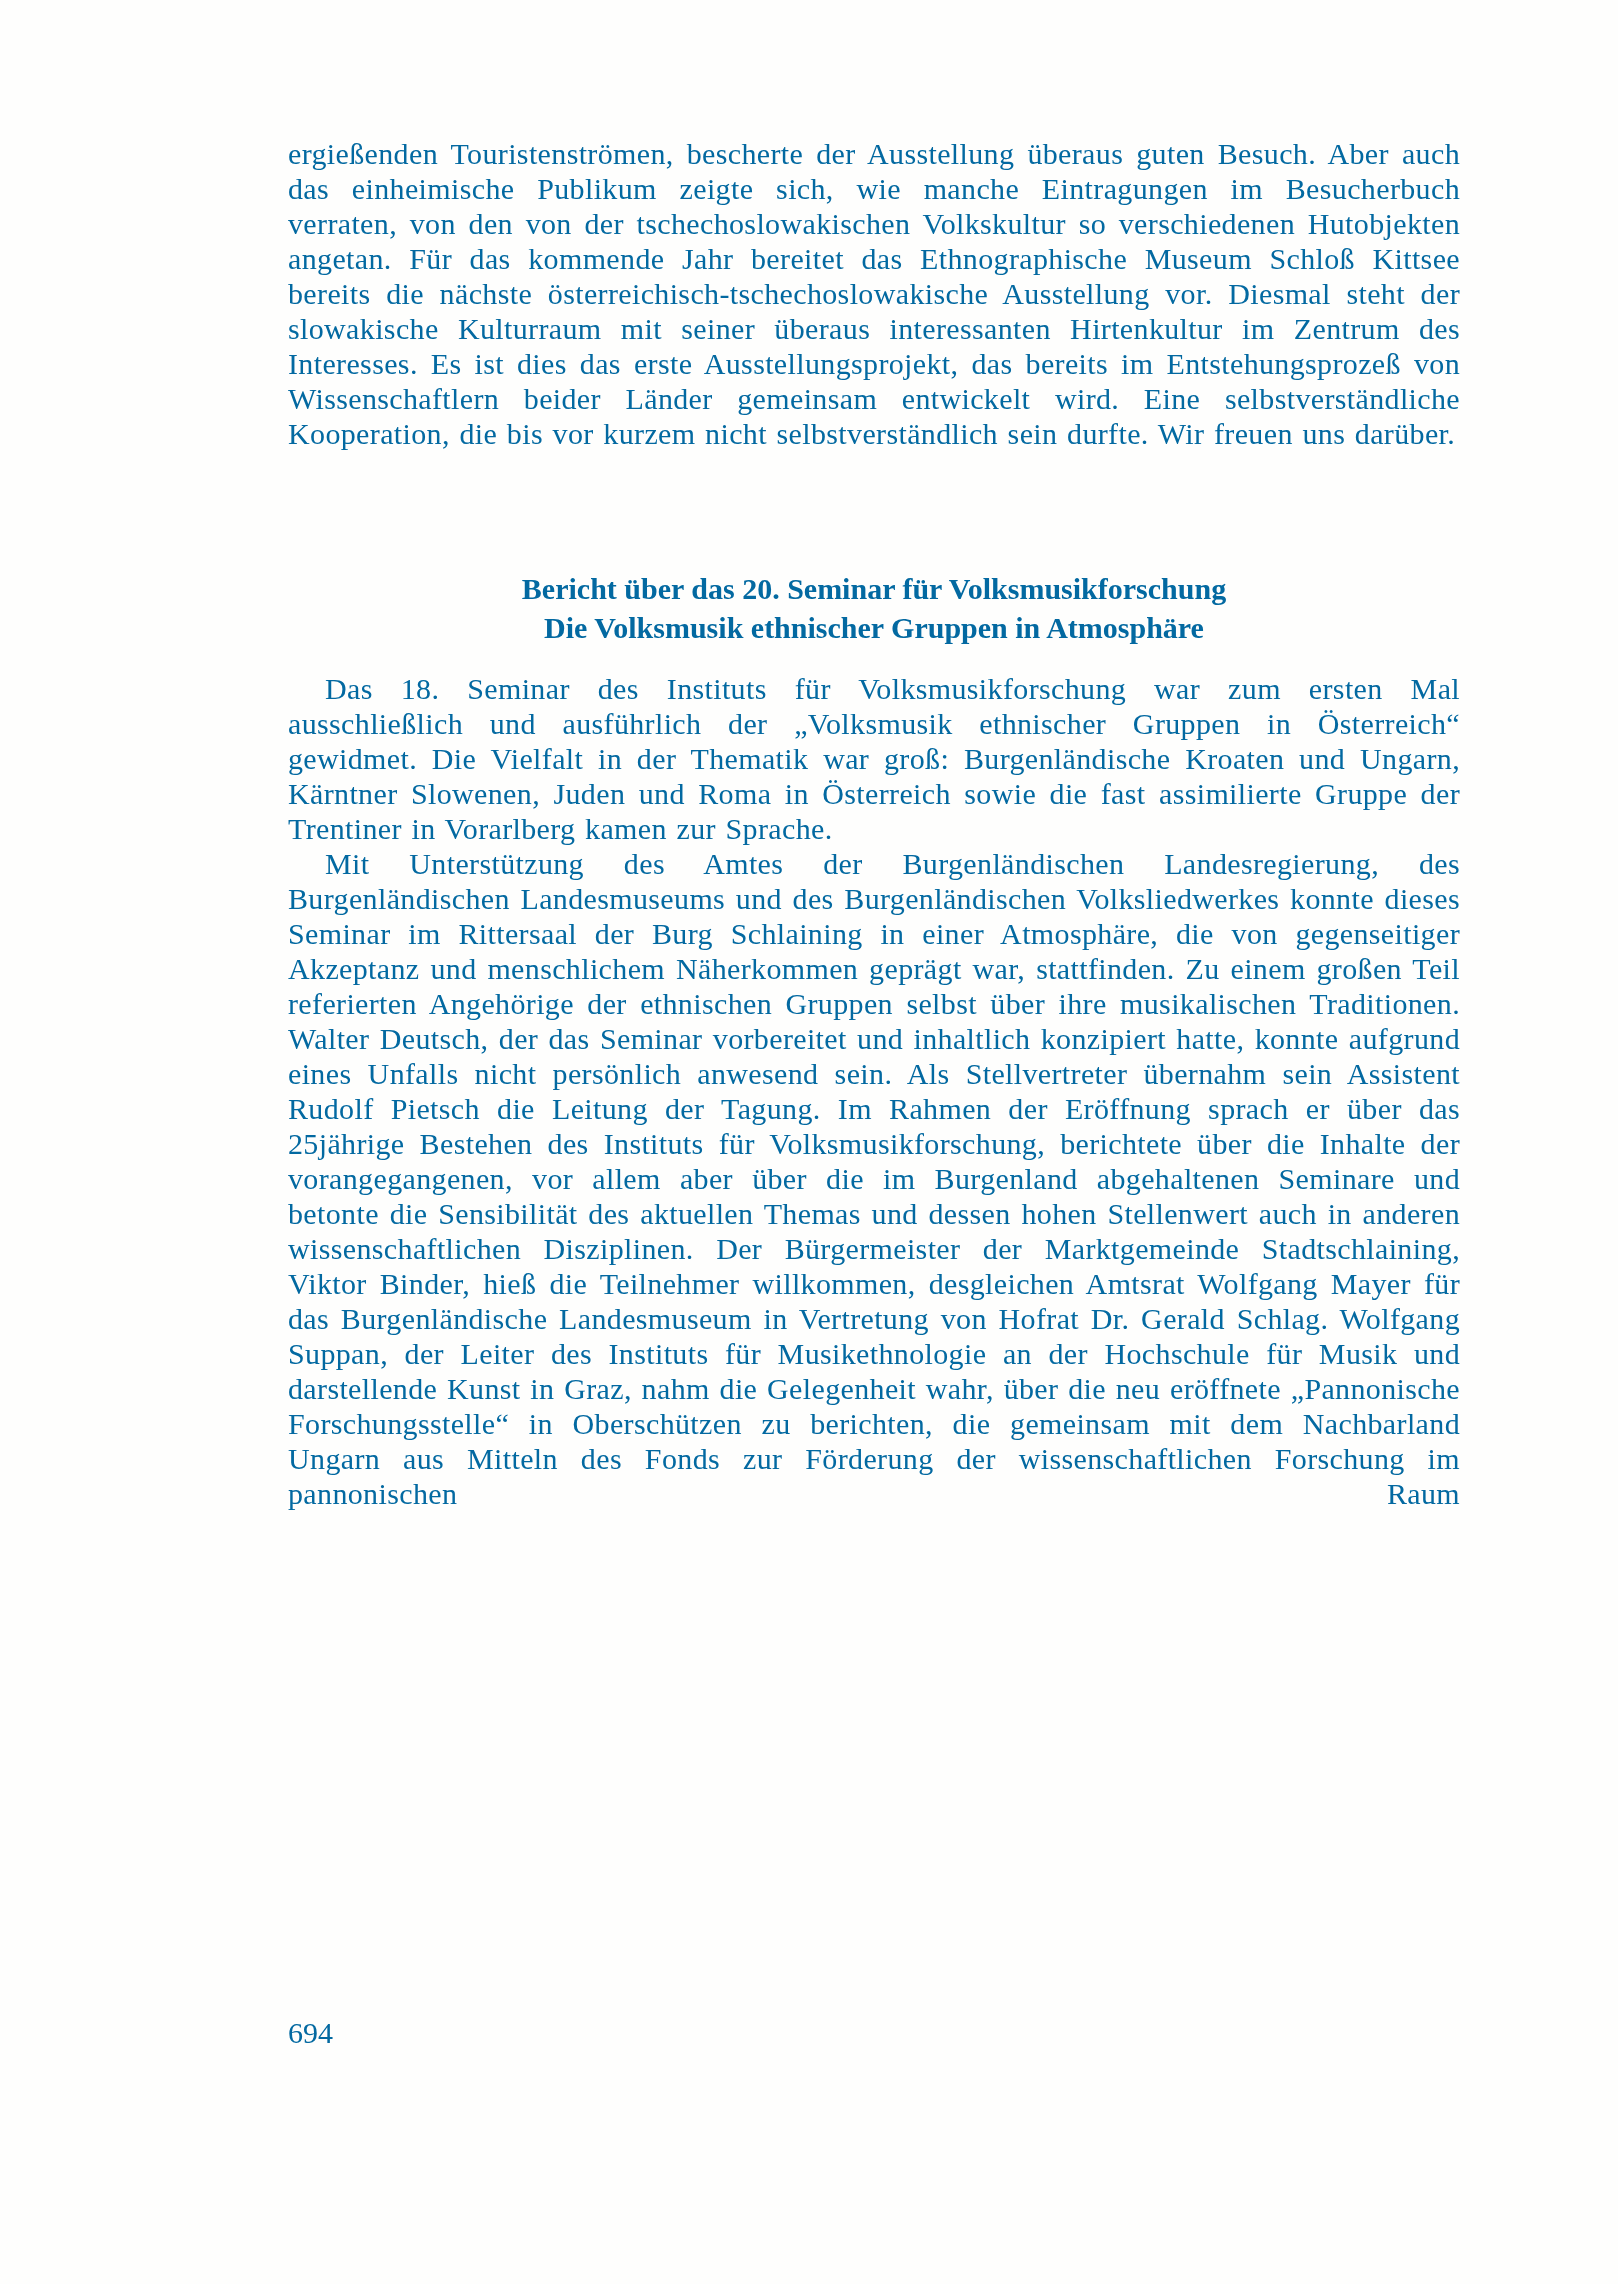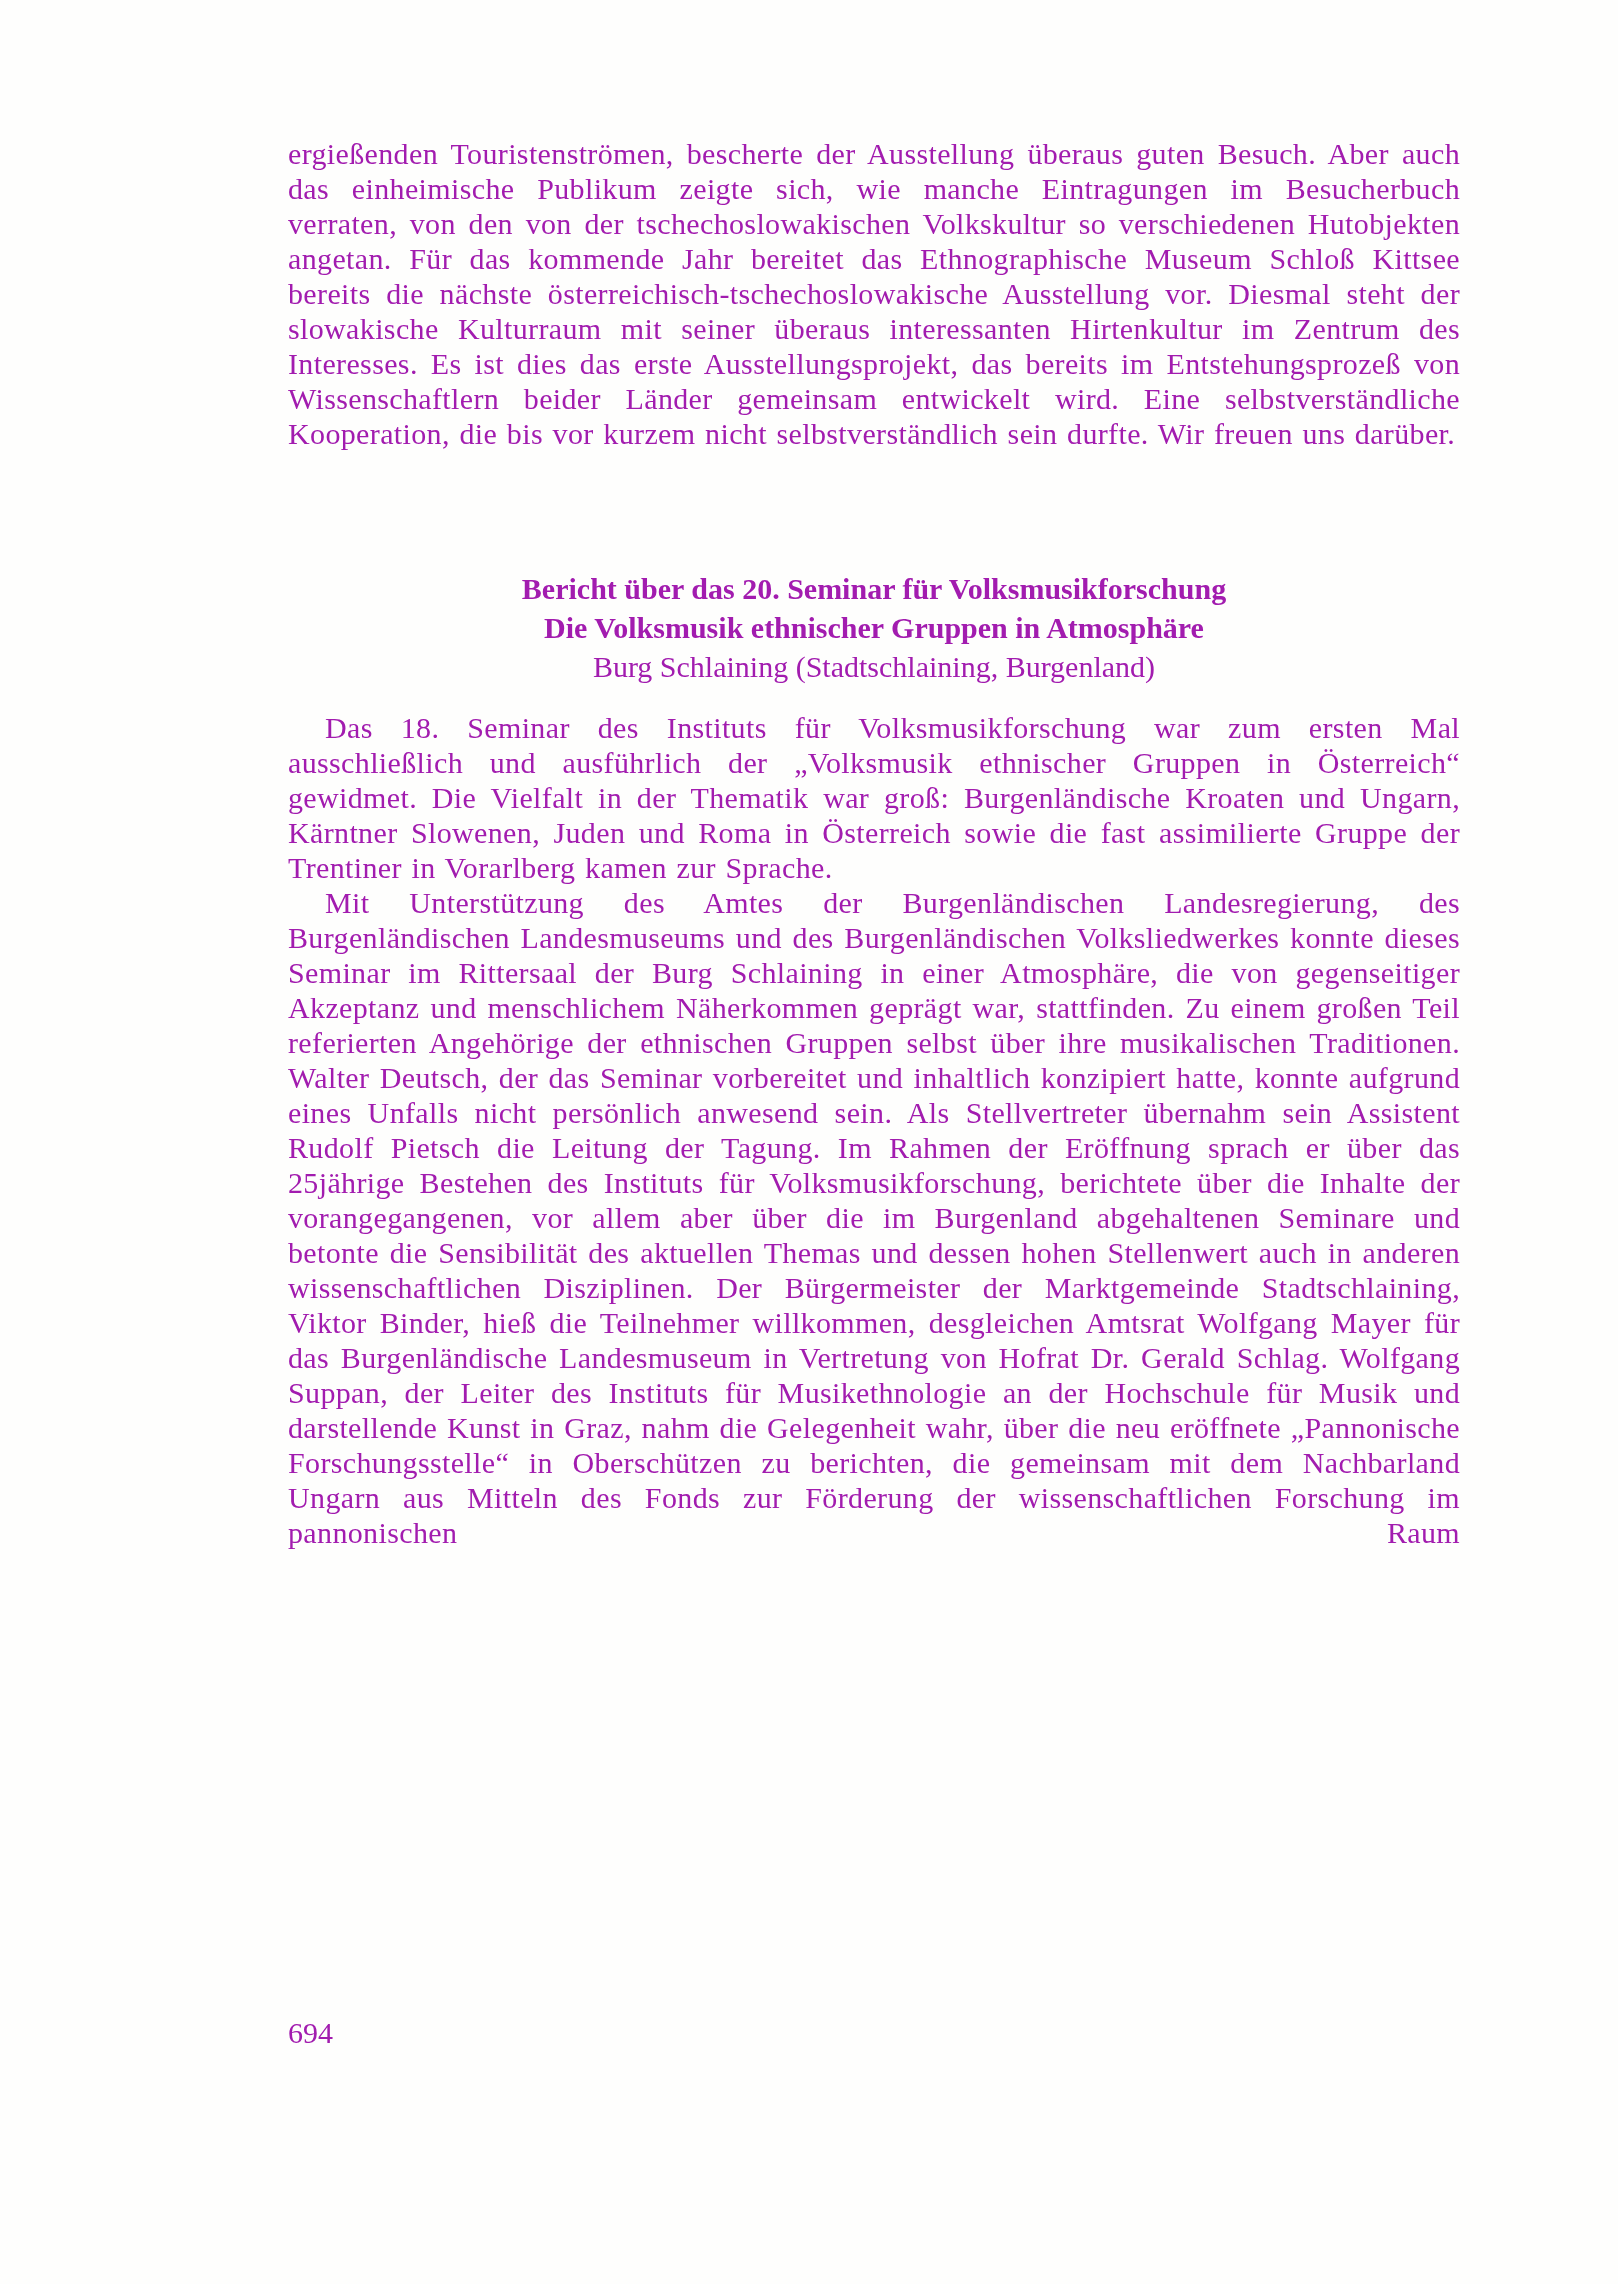--- a/index.html
+++ b/index.html
@@ -9,21 +9,21 @@
     height: 2284px;
     background: #f2f2f0;
     font-family: "Liberation Serif", "DejaVu Serif", serif;
   }
   .page {
     position: absolute;
     left: 0; top: 0;
     width: 1619px;
     height: 2284px;
     background: #fefefdff;
-    color: #a21caf;
+    color: #0369a1;
     overflow: hidden;
   }
   .text-block {
     position: absolute;
     left: 288px;
     top: 136px;
     width: 1172px;
   }
   p.body {
     margin: 0;
@@ -70,21 +70,20 @@
 <div class="page">
 
   <div class="text-block">
 
     <p class="body">ergießenden Touristenströmen, bescherte der Ausstellung überaus guten Besuch. Aber auch das einheimische Publikum zeigte sich, wie manche Eintragungen im Besucherbuch verraten, von den von der tschechoslowakischen Volkskultur so verschiedenen Hutobjekten angetan. Für das kommende Jahr bereitet das Ethnographische Museum Schloß Kittsee bereits die nächste österreichisch-tschechoslowakische Ausstellung vor. Diesmal steht der slowakische Kulturraum mit seiner überaus interessanten Hirtenkultur im Zentrum des Interesses. Es ist dies das erste Ausstellungsprojekt, das bereits im Entstehungsprozeß von Wissenschaftlern beider Länder gemeinsam entwickelt wird. Eine selbstverständliche Kooperation, die bis vor kurzem nicht selbstverständlich sein durfte. Wir freuen uns darüber.</p>
 
 
     <div class="heading">
       <div class="h-bold">Bericht über das 20. Seminar für Volksmusikforschung</div>
       <div class="h-bold">Die Volksmusik ethnischer Gruppen in Atmosphäre</div>
-      <div>Burg Schlaining (Stadtschlaining, Burgenland)</div>
     </div>
 
     <p class="body indent">Das 18. Seminar des Instituts für Volksmusikforschung war zum ersten Mal ausschließlich und ausführlich der „Volksmusik ethnischer Gruppen in Österreich“ gewidmet. Die Vielfalt in der Thematik war groß: Burgenländische Kroaten und Ungarn, Kärntner Slowenen, Juden und Roma in Österreich sowie die fast assimilierte Gruppe der Trentiner in Vorarlberg kamen zur Sprache.</p>
 
     <p class="body indent para-gap justify-last">Mit Unterstützung des Amtes der Burgenländischen Landesregierung, des Burgenländischen Landesmuseums und des Burgenländischen Volksliedwerkes konnte dieses Seminar im Rittersaal der Burg Schlaining in einer Atmosphäre, die von gegenseitiger Akzeptanz und menschlichem Näherkommen geprägt war, stattfinden. Zu einem großen Teil referierten Angehörige der ethnischen Gruppen selbst über ihre musikalischen Traditionen. Walter Deutsch, der das Seminar vorbereitet und inhaltlich konzipiert hatte, konnte aufgrund eines Unfalls nicht persönlich anwesend sein. Als Stellvertreter übernahm sein Assistent Rudolf Pietsch die Leitung der Tagung. Im Rahmen der Eröffnung sprach er über das 25jährige Bestehen des Instituts für Volksmusikforschung, berichtete über die Inhalte der vorangegangenen, vor allem aber über die im Burgenland abgehaltenen Seminare und betonte die Sensibilität des aktuellen Themas und dessen hohen Stellenwert auch in anderen wissenschaftlichen Disziplinen. Der Bürgermeister der Marktgemeinde Stadtschlaining, Viktor Binder, hieß die Teilnehmer willkommen, desgleichen Amtsrat Wolfgang Mayer für das Burgenländische Landesmuseum in Vertretung von Hofrat Dr. Gerald Schlag. Wolfgang Suppan, der Leiter des Instituts für Musikethnologie an der Hochschule für Musik und darstellende Kunst in Graz, nahm die Gelegenheit wahr, über die neu eröffnete „Pannonische Forschungsstelle“ in Oberschützen zu berichten, die gemeinsam mit dem Nachbarland Ungarn aus Mitteln des Fonds zur Förderung der wissenschaftlichen Forschung im pannonischen Raum</p>
 
   </div>
 
   <div class="page-number">694</div>
 

